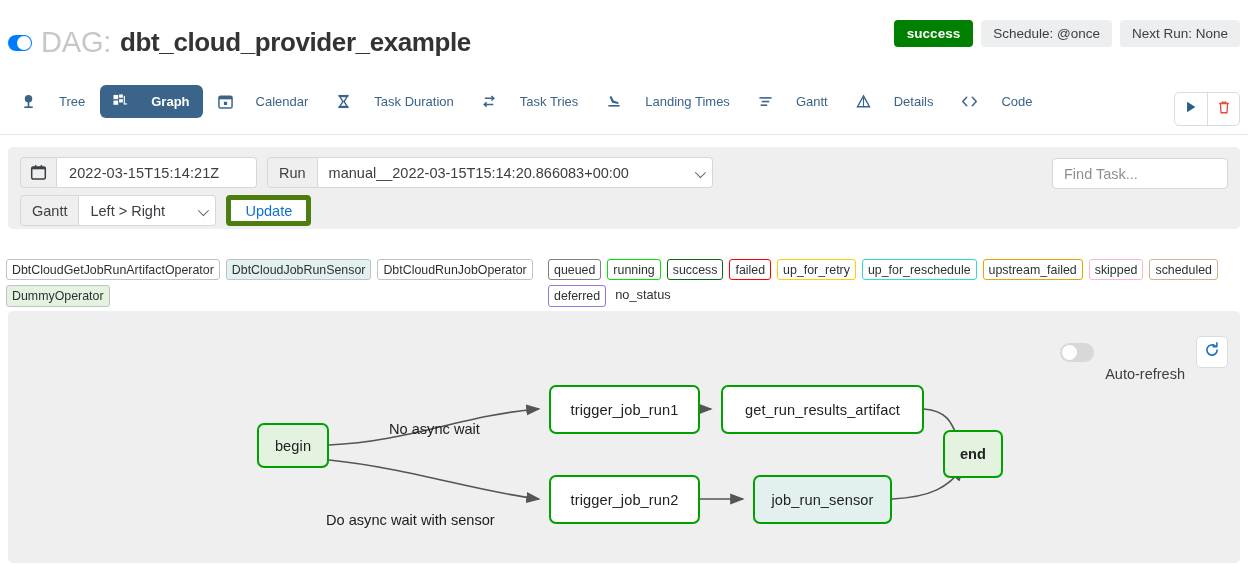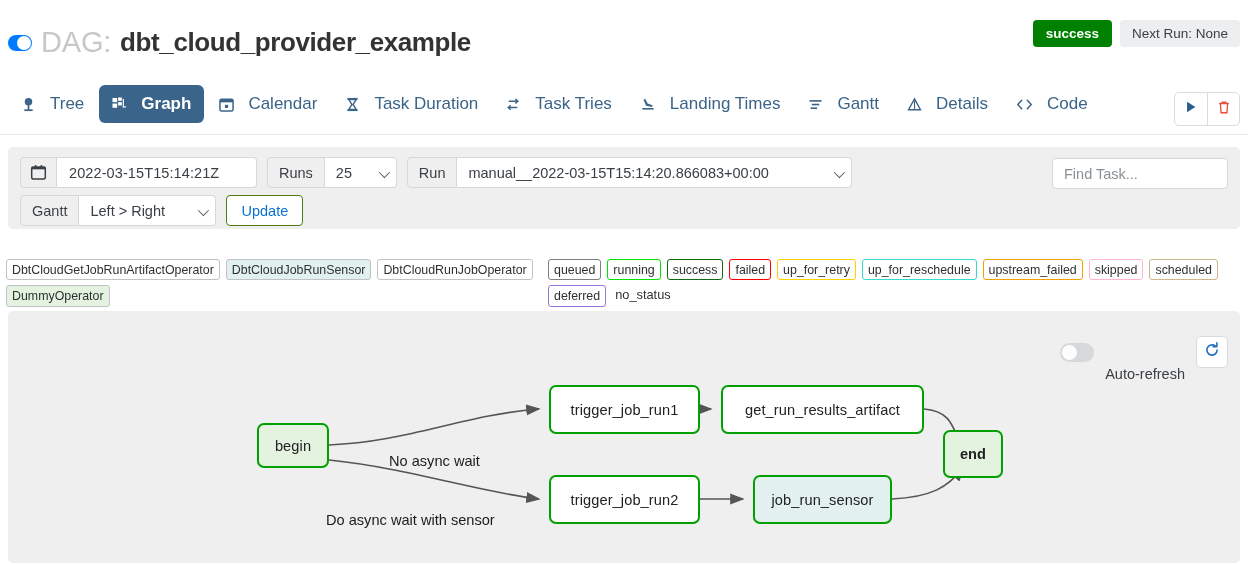--- a/index.html
+++ b/index.html
@@ -54,23 +54,23 @@
   
   .tabbar {
     position: absolute; left: 0; top: 78px; width: 1248px; height: 57px;
     border-bottom: 1px solid #e4e6e8;
   }
   .tabs {
     position: absolute; left: 8px; top: 7px;
     display: flex; align-items: center; gap: 2px;
   }
   .tab {
-    display: flex; align-items: center; gap: 14px;
+    display: flex; align-items: center; gap: 23px;
     padding: 9px 13px; border-radius: 6px;
-    font-size: 17px; color: #3b6489; cursor: pointer;
+    font-size: 13px; color: #3b6489; cursor: pointer;
     white-space: nowrap;
   }
   .tab.active { background: #3a648a; color: #fff; font-weight: 600; }
   .tab .ic { display: flex; align-items: center; }
   .tab svg { display: block; }
   .tab-actions {
     position: absolute; right: 8px; top: 14px;
     display: flex; border: 1px solid #d9dcdf; border-radius: 5px;
     overflow: hidden; background: #fff;
   }
@@ -108,21 +108,21 @@
     border-left: none; border-radius: 0 4px 4px 0; cursor: pointer;
   }
   .sel::after {
     content: ""; position: absolute; right: 9px; top: 12px;
     width: 7px; height: 7px; border-right: 1.6px solid #5a5f64;
     border-bottom: 1.6px solid #5a5f64; transform: rotate(45deg) translateY(-2px);
   }
   .grp { display: flex; margin-right: 10px; }
   .btn-update {
     height: 31px; padding: 0 14px; font-size: 14.5px; color: #0b72d4;
-    background: #fff; border: 1px solid #4d7c0f; border-radius: 4px;
+    background: #fff; border: 5px solid #4d7c0f; border-radius: 4px;
     cursor: pointer; display: flex; align-items: center;
     font-family: "Liberation Sans", sans-serif;
   }
   .find-task {
     position: absolute; right: 12px; top: 11px;
     width: 176px; height: 31px; border: 1px solid #d5d7d9;
     background: #fff; border-radius: 4px; padding: 0 11px;
     font-size: 14.5px; color: #8b9096; display: flex; align-items: center;
   }
   .legend-col { display: flex; flex-wrap: wrap; gap: 5px 6px; }
@@ -184,20 +184,21 @@
 <div id="page">
 
   <div class="header">
     <div class="dag-title-wrap">
       <div class="toggle-pill"></div>
       <span class="dag-label">DAG:</span>
       <span class="dag-name">dbt_cloud_provider_example</span>
     </div>
     <div class="header-badges">
       <span class="badge state-success">success</span>
+      <span class="badge">Schedule: @once</span>
       <span class="badge">Next Run: None</span>
     </div>
   </div>
 
   <div class="tabbar">
     <div class="tabs">
 
       <div class="tab">
         <span class="ic">
           <svg width="15" height="15" viewBox="0 0 16 16">
@@ -325,24 +326,20 @@
           <svg width="17" height="17" viewBox="0 0 16 16">
               <rect x="1.6" y="2.8" width="12.8" height="11.4" rx="1.4" fill="none" stroke="#3a3f44" stroke-width="1.4"></rect>
               <rect x="1.6" y="2.8" width="12.8" height="2.2" fill="#3a3f44"></rect>
               <rect x="4.6" y="1" width="1.4" height="2.6" fill="#3a3f44"></rect>
               <rect x="10" y="1" width="1.4" height="2.6" fill="#3a3f44"></rect>
             </svg>
         </div>
         <div class="ctl date-input">2022-03-15T15:14:21Z</div>
       </div>
 
-      <div class="grp">
-        <div class="ctl addon">Runs</div>
-        <div class="ctl sel" style="min-width:72px">25</div>
-      </div>
 
       <div class="grp">
         <div class="ctl addon">Run</div>
         <div class="ctl sel" style="min-width:395px">manual__2022-03-15T15:14:20.866083+00:00</div>
       </div>
     </div>
 
     <div class="fb-row">
       <div class="grp">
         <div class="ctl addon">Gantt</div>
@@ -428,17 +425,17 @@
     </div>
 
     <div class="node" style="left:541px; top:164px; width:151px; height:49px;">
       <span>trigger_job_run2</span>
     </div>
 
     <div class="node sensor" style="left:745px; top:164px; width:139px; height:49px;">
       <span>job_run_sensor</span>
     </div>
 
-    <div class="edge-label" style="left:381px; top:110px;margin-top:32px;">No async wait</div>
+    <div class="edge-label" style="left:381px; top:110px;">No async wait</div>
     <div class="edge-label" style="left:318px; top:201px;">Do async wait with sensor</div>
   </div>
 
 </div>
 
 </body></html>

